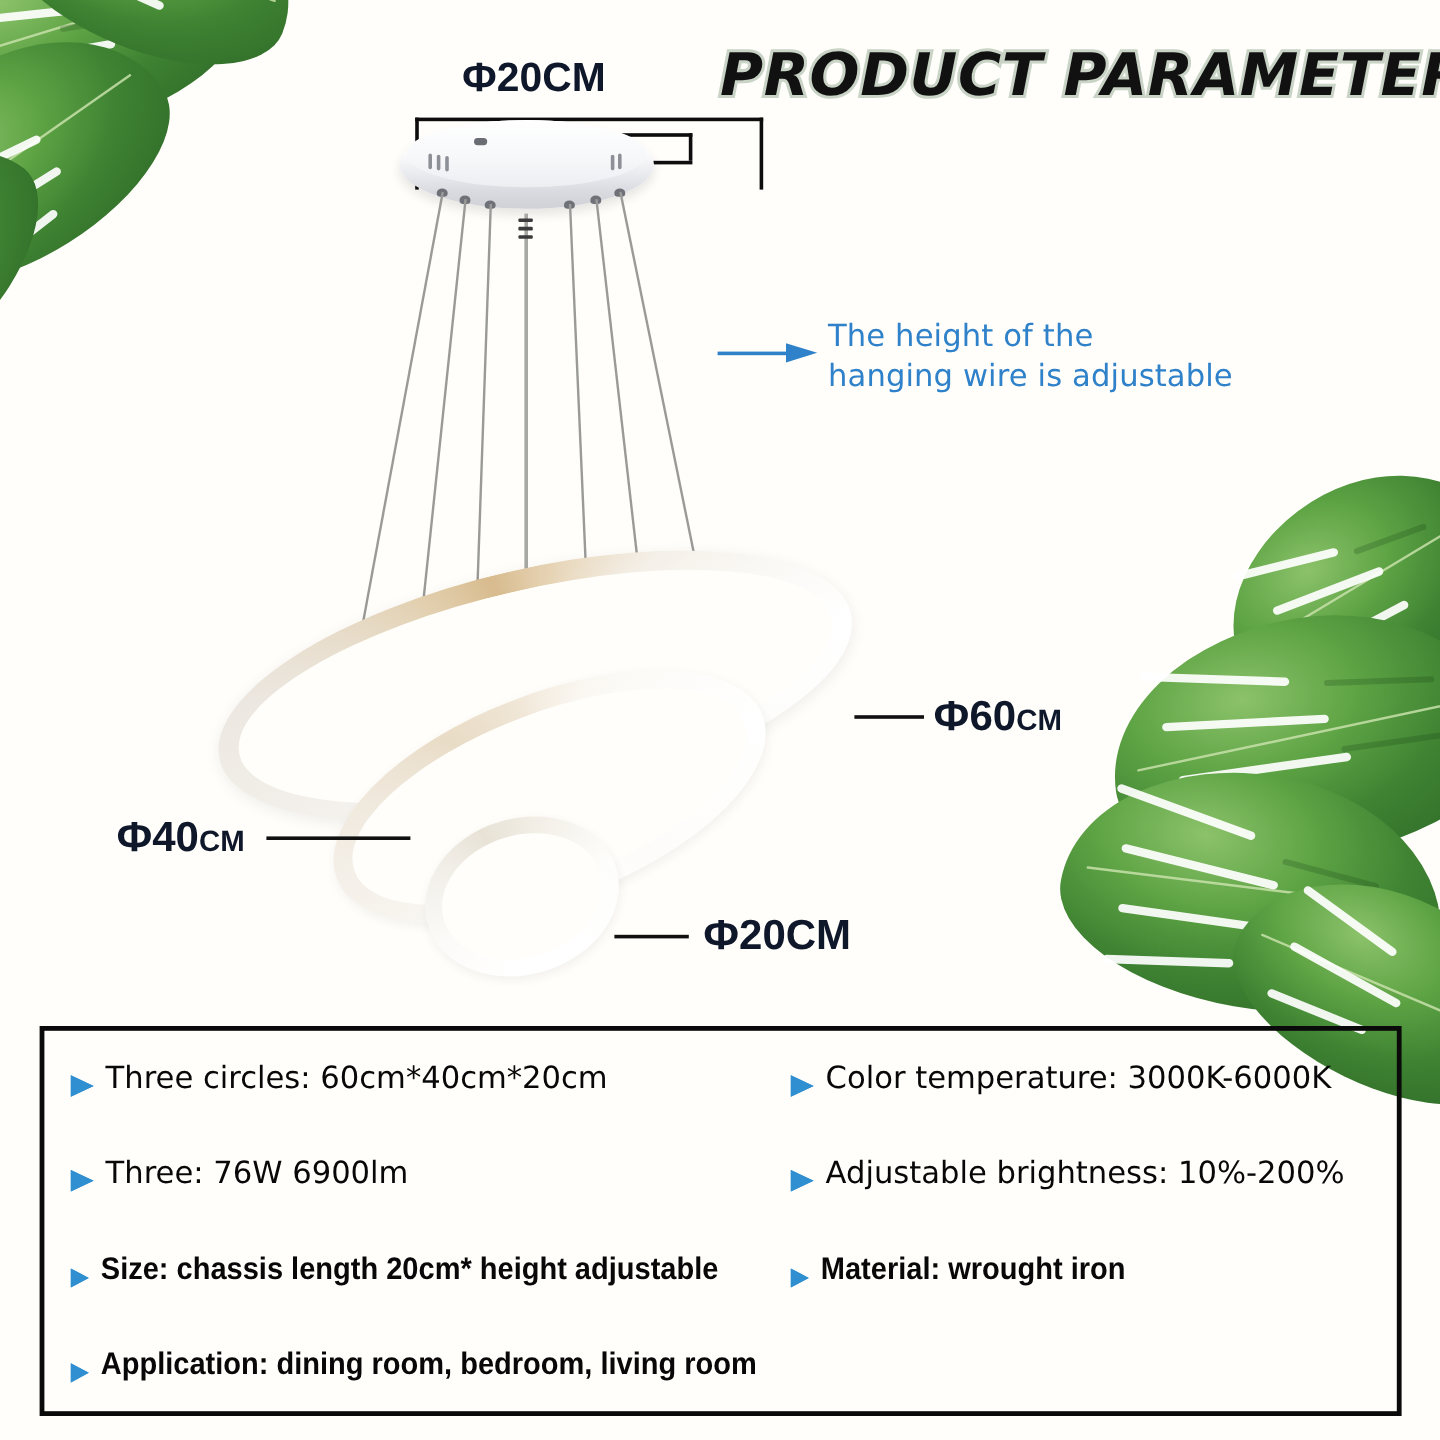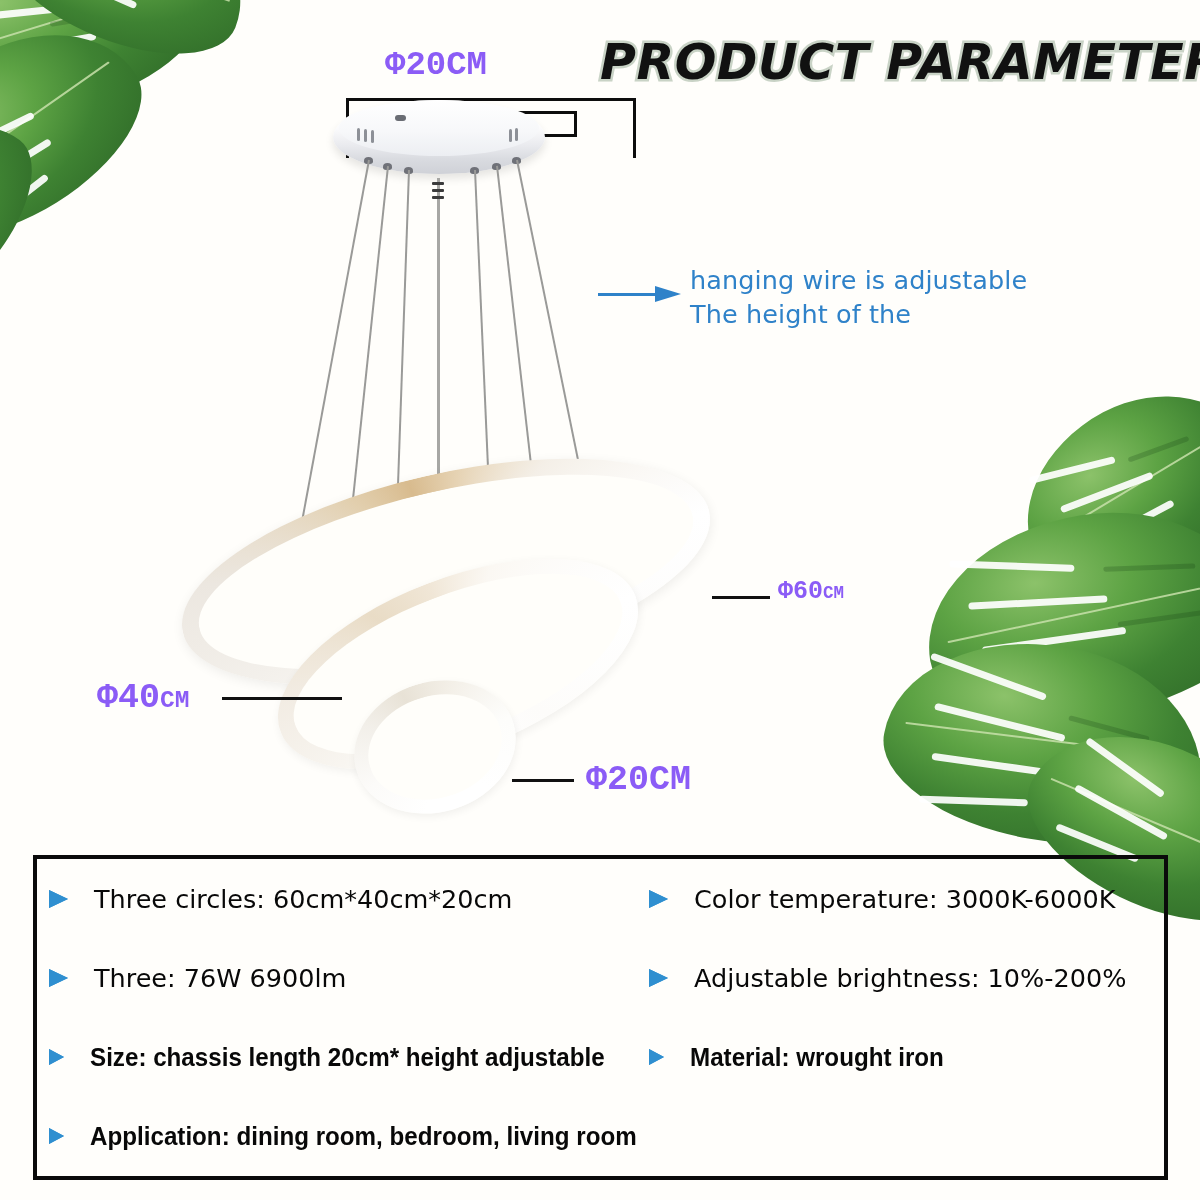--- a/index.html
+++ b/index.html
@@ -72,22 +72,22 @@
   .wirecap { position:absolute; width:9px; height:7px; background:#6f7178;
              border-radius:50% 50% 35% 35%; }
 
   .ring { position:absolute; border-radius:50%; }
 
   
   .dline { position:absolute; background:#0d0d0d; }
   .lead  { position:absolute; background:#111111; height:2.6px; }
 
   .dimlabel {
-    position:absolute; color:#8b5cf6; font-weight:bold;
-    font-family:Liberation Mono, monospace; white-space:nowrap;
+    position:absolute; color:#0f172a; font-weight:bold;
+    font-family:Liberation Sans, sans-serif; white-space:nowrap;
   }
   .dimlabel .sm { font-size:0.70em; }
 
   
   .note {
     position:absolute; left:690px; top:264px; width:420px;
     color:#2f82c9; font-size:25.5px; line-height:1.33;
     font-family:"DejaVu Sans", sans-serif;
     letter-spacing:.1px;
   }
@@ -109,22 +109,22 @@
     border:4px solid #0a0a0a; background:rgba(255,255,255,.0);
   }
   .specgrid {
     position:absolute; inset:0;
     display:grid;
     grid-template-columns:600px 1fr;
     grid-template-rows:repeat(4,1fr);
     align-items:center;
   }
   .spec {
-    display:flex; align-items:center; gap:26px;
-    padding-left:12px; color:#080808;
+    display:flex; align-items:flex-end; gap:10px;
+    padding-left:22px; color:#080808;
     font-family:"DejaVu Sans", sans-serif;
     white-space:nowrap;
   }
   .spec .bullet {
     flex:0 0 auto; width:0; height:0;
     border-left:19px solid #2f8fd0;
     border-top:9px solid transparent;
     border-bottom:9px solid transparent;
     filter:drop-shadow(0 0 0 #2f8fd0);
   }
@@ -235,22 +235,22 @@
   <div class="wire" style="left:516px; top:160px; height:440px; transform:rotate(-11.5deg);"></div>
 
   <div class="cord" style="left:437px; top:178px; height:560px;"></div>
   <div class="cordclip" style="left:432px; top:182px;"></div>
   <div class="cordclip" style="left:432px; top:189px;"></div>
   <div class="cordclip" style="left:432px; top:196px;"></div>
 
   <div class="arrow-shaft"></div>
   <div class="arrow-head"></div>
   <div class="note">
+    <div>The height of the</div>
     <div>hanging wire is adjustable</div>
-    <div>The height of the</div>
   </div>
 
   <div class="ring" style="left:176px; top:474px; width:540px; height:196px;
               transform:rotate(-13deg);
               border:17px solid transparent;
               background:
                 linear-gradient(#fffefa,#fffefa) padding-box,
                 conic-gradient(from 200deg,
                   #ffffff 0deg, #f7f5f1 40deg, #ece7e0 80deg,
                   #e2cfae 120deg, #d8bb8e 150deg, #e6d3b4 180deg,
@@ -273,21 +273,21 @@
               border:14px solid transparent;
               background:
                 linear-gradient(#fffefa,#fffefa) padding-box,
                 conic-gradient(from 205deg,
                   #ffffff 0deg, #fcfbf9 50deg, #f2efe9 100deg,
                   #e8e2d6 140deg, #f3efe7 185deg, #fdfdfb 240deg,
                   #ffffff 300deg, #ffffff 360deg) border-box;
               box-shadow:0 3px 9px rgba(0,0,0,.06);"></div>
 
   <div class="lead" style="left:712px; top:596px; width:58px;"></div>
-  <div class="dimlabel" style="left:778px; top:577px; font-size:25px;">
+  <div class="dimlabel" style="left:778px; top:577px; font-size:35px;">
     <span>Ф60</span><span class="sm">CM</span>
   </div>
 
   <div class="lead" style="left:222px; top:697px; width:120px;"></div>
   <div class="dimlabel" style="left:97px; top:678px; font-size:35px;">
     <span>Ф40</span><span class="sm">CM</span>
   </div>
 
   <div class="lead" style="left:512px; top:779px; width:62px;"></div>
   <div class="dimlabel" style="left:586px; top:760px; font-size:35px;">Ф20CM</div>

